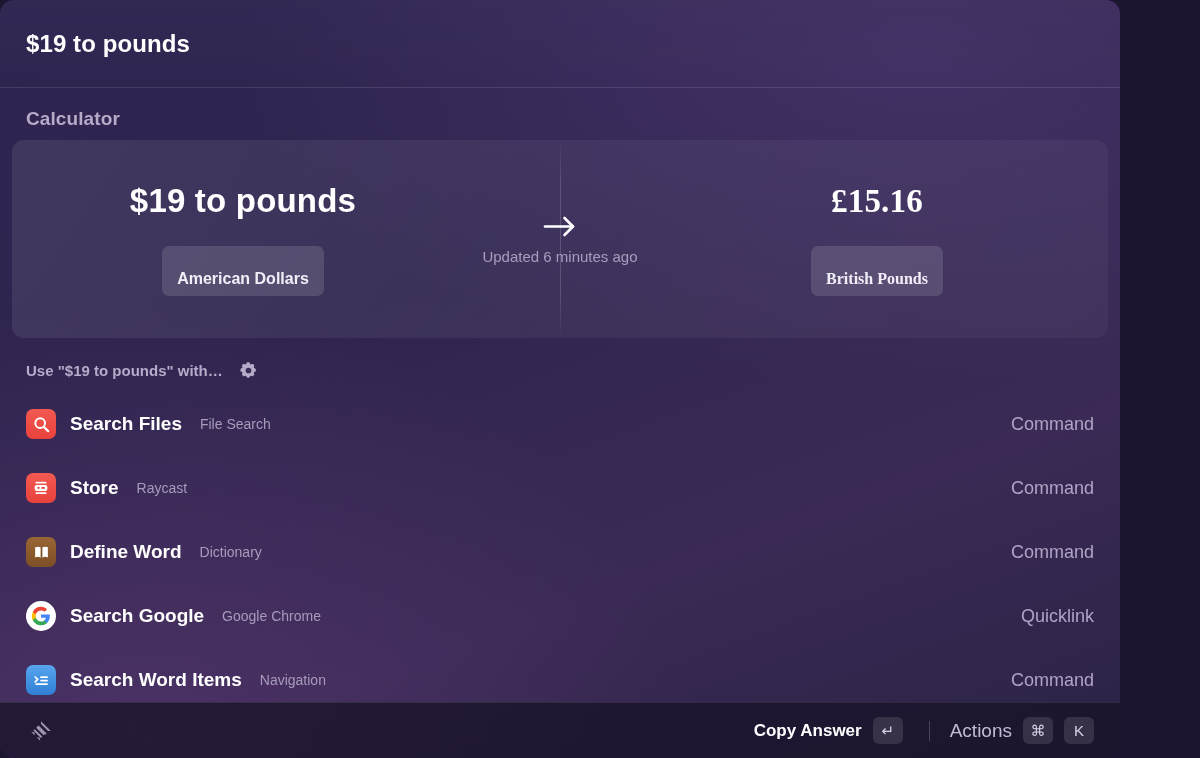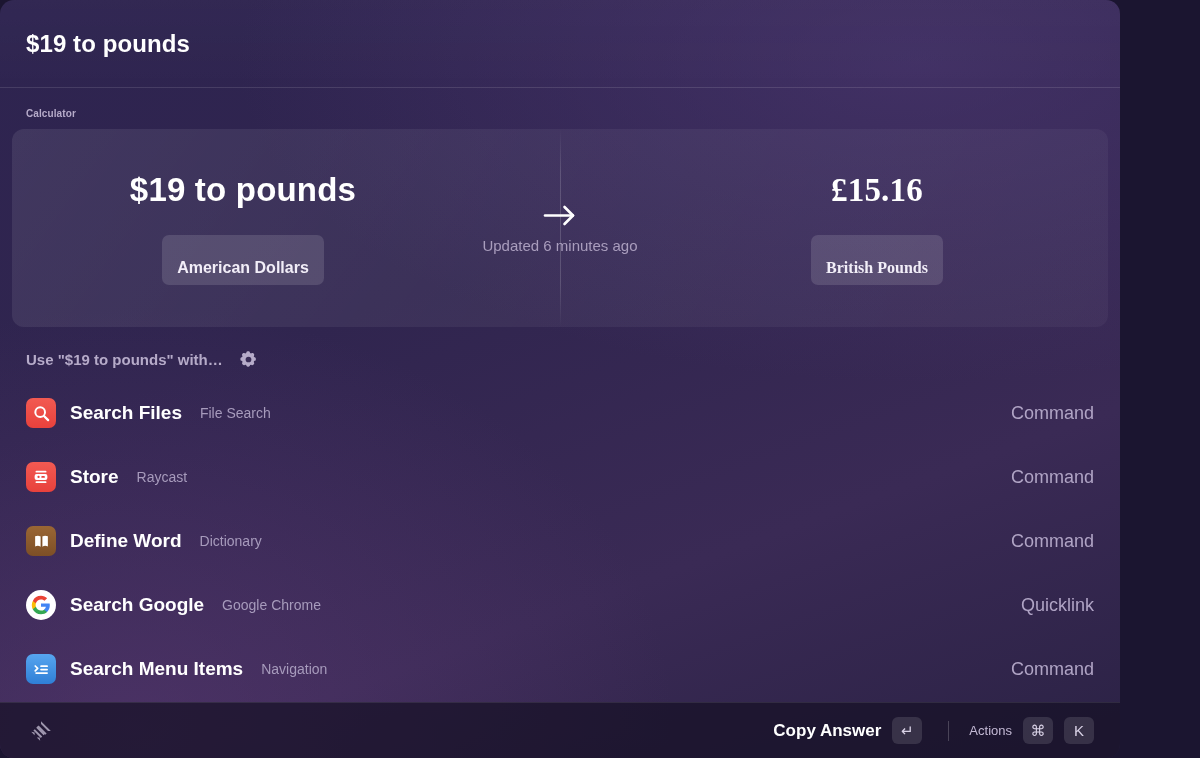--- a/index.html
+++ b/index.html
@@ -36,21 +36,21 @@
     letter-spacing:0.1px;
     background:transparent; border:none; outline:none;
     width:100%;
   }
 
   
   .body { flex:1 1 auto; position:relative; overflow:hidden; }
 
   .section-label {
     color:#b6abc9;
-    font-size:10px; font-weight:700;
+    font-size:19px; font-weight:700;
     padding:20px 26px 10px 26px;
     letter-spacing:0.1px;
   }
 
   
   .calc-card {
     margin:0 12px;
     height:198px;
     border-radius:12px;
     background:linear-gradient(125deg, rgba(255,255,255,0.085) 0%, rgba(255,255,255,0.055) 45%, rgba(255,255,255,0.04) 100%);
@@ -158,21 +158,21 @@
     opacity:0.72;
   }
   .footer-action {
     display:flex; align-items:center; gap:11px;
     margin-left:18px;
   }
   .footer-label-primary {
     color:#ffffff; font-size:17px; font-weight:700;
   }
   .footer-label {
-    color:#c3b9d4; font-size:13px; font-weight:400;
+    color:#c3b9d4; font-size:19px; font-weight:400;
   }
   .key {
     min-width:30px; height:27px;
     padding:0 7px;
     border-radius:6px;
     background:rgba(255,255,255,0.12);
     color:#d9d2e6;
     font-size:15px; font-weight:500;
     display:flex; align-items:center; justify-content:center;
   }
@@ -291,21 +291,21 @@
 
       <div class="row">
         <div class="row-icon" style="background:linear-gradient(180deg,#57a5ef,#2f7fd6);">
           <svg width="19" height="19" viewBox="0 0 20 20" fill="none">
             <path d="M3.4 6.3 L6 8.9 L3.4 11.5" stroke="#ffffff" stroke-width="1.8" stroke-linecap="round" stroke-linejoin="round"></path>
             <rect x="8.6" y="5.5" width="8.2" height="1.9" rx="0.95" fill="#ffffff"></rect>
             <rect x="8.6" y="9.1" width="8.2" height="1.9" rx="0.95" fill="#ffffff"></rect>
             <rect x="3.4" y="12.8" width="13.4" height="1.9" rx="0.95" fill="#ffffff"></rect>
           </svg>
         </div>
-        <div class="row-title">Search Menu Items</div>
+        <div class="row-title">Search Word Items</div>
         <div class="row-subtitle">Navigation</div>
         <div class="row-spacer"></div>
         <div class="row-accessory">Command</div>
       </div>
 
     </div>
   </div>
 
   <div class="footer">
     <div class="ray-logo">

